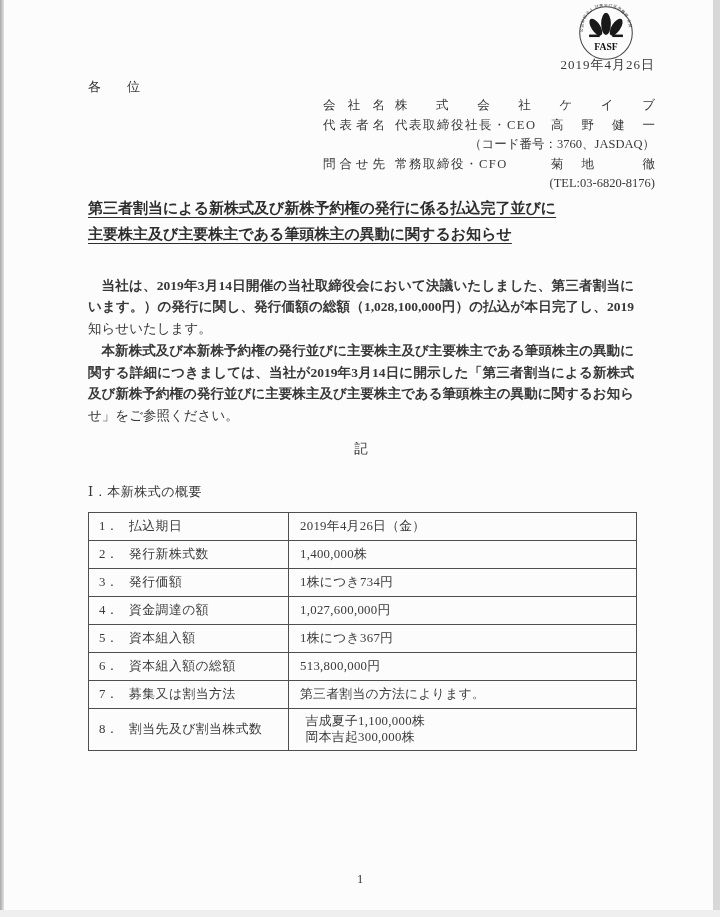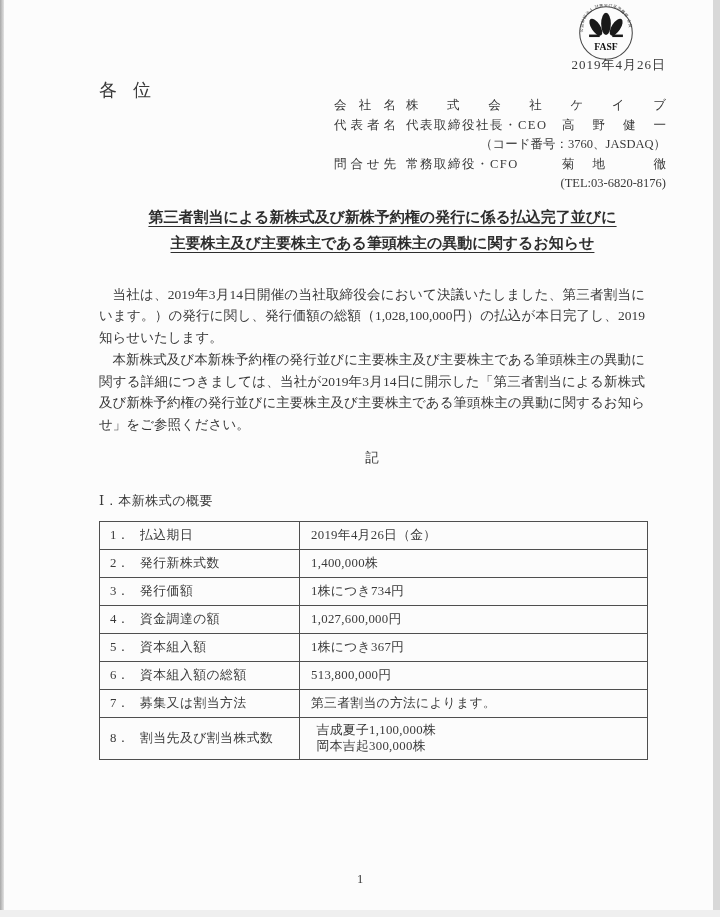--- a/index.html
+++ b/index.html
@@ -13,46 +13,46 @@
     overflow:hidden;
   }
   
   .edge-left  { position:absolute; left:0; top:0; width:4px; height:100%;
                 background:linear-gradient(to right,#a8a8a8,#e3e3e3); }
   .edge-right { position:absolute; right:0; top:0; width:7px; height:100%;
                 background:#d8d8d8; }
   .edge-bottom{ position:absolute; left:0; bottom:0; width:100%; height:7px;
                 background:#efefef; }
 
-  .content { position:absolute; left:99px; top:0; width:567px; }
+  .content { position:absolute; left:88px; top:0; width:567px; }
 
   
   .seal { position:absolute; left:577px; top:4px; width:58px; height:58px; }
 
   .date-row { margin-top:56px; text-align:right; font-size:13px; letter-spacing:1px; height:18px; }
 
-  .recipient { margin-top:4px; width:52px; font-size:18px; height:18px;
+  .recipient { margin-top:4px; width:52px; font-size:13px; height:18px;
                text-align:justify; text-align-last:justify; }
 
   .company { width:332px; margin-left:auto; margin-top:0; font-size:12.5px; line-height:19.5px; }
   .c-line  { display:flex; }
   .c-label { flex:none; width:62px; margin-right:10px; text-align:justify; text-align-last:justify; }
   .c-wide  { flex:1; text-align:justify; text-align-last:justify; }
   .c-title { letter-spacing:1.5px; white-space:nowrap; }
   .c-person{ width:104px; margin-left:auto; text-align:justify; text-align-last:justify; }
   .c-right { display:block; text-align:right; }
 
-  .doc-title { margin-top:10px; text-align:center; font-weight:bold; font-size:15px;
+  .doc-title { margin-top:1px; font-weight:bold; font-size:15px;
                line-height:26px; color:#2e2e2e; }
   .doc-title .u { text-decoration:underline; text-underline-offset:4px;
                   text-decoration-thickness:1px; }
 
   .paragraphs { margin-top:28px; width:546px; font-size:13.5px; line-height:21.8px; }
   .line        { min-height:21.8px; }
-  .line.just   { text-align:justify; text-align-last:justify; }
+  .line.just   { text-align:justify; text-align-last:justify;font-weight:bold; }
   .line.indent { text-indent:13.5px; }
 
   .note-mark { margin-top:13px; width:546px; text-align:center; font-size:13.5px; height:22px; }
 
   .section-heading { margin-top:21px; font-size:13px; height:18px; letter-spacing:0.5px; }
 
   table.overview { margin-top:11px; border-collapse:collapse; width:549px;
                    font-size:12.8px; color:#3a3a3a; }
   table.overview td { border:1px solid #4f4f4f; vertical-align:middle; }
   td.cell-label { width:183px; padding:5px 6px 5px 10px; }

